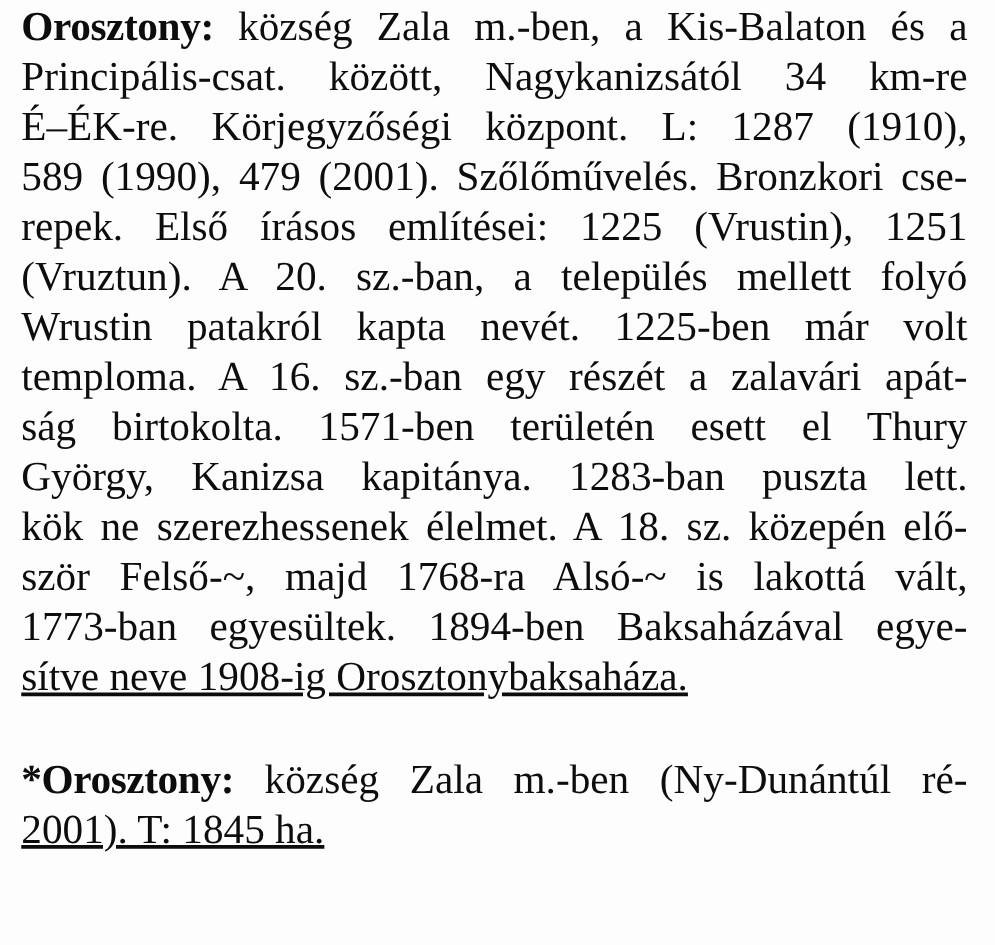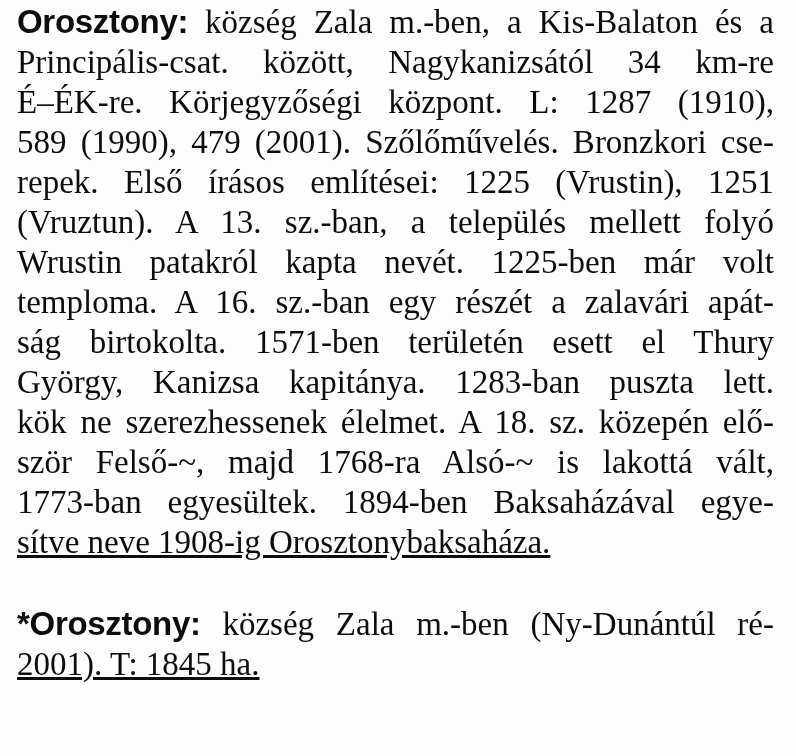--- a/index.html
+++ b/index.html
@@ -26,37 +26,37 @@
     text-align: justify;
     text-align-last: justify;
     white-space: normal;
   }
   .line.last {
     text-align: last;
     text-align-last: left;
     text-decoration: underline;
   }
   .hw {
-    font-family: Liberation Sans, sans-serif;
+    font-family: Liberation Serif, serif;
     font-weight: 700;
     letter-spacing: -0.3px;
   }
 </style>
 </head>
 <body>
 
 <div class="page">
 
   <section class="entry">
     <div class="line"><span class="hw">Orosztony:</span><span> község Zala m.-ben, a Kis-Balaton és a</span></div>
     <div class="line"><span>Principális-csat. között, Nagykanizsától 34 km-re</span></div>
     <div class="line"><span>É–ÉK-re. Körjegyzőségi központ. L: 1287 (1910),</span></div>
     <div class="line"><span>589 (1990), 479 (2001). Szőlőművelés. Bronzkori cse-</span></div>
     <div class="line"><span>repek. Első írásos említései: 1225 (Vrustin), 1251</span></div>
-    <div class="line"><span>(Vruztun). A 13. sz.-ban, a település mellett folyó</span></div>
+    <div class="line"><span>(Vruztun). A 20. sz.-ban, a település mellett folyó</span></div>
     <div class="line"><span>Wrustin patakról kapta nevét. 1225-ben már volt</span></div>
     <div class="line"><span>temploma. A 16. sz.-ban egy részét a zalavári apát-</span></div>
     <div class="line"><span>ság birtokolta. 1571-ben területén esett el Thury</span></div>
     <div class="line"><span>György, Kanizsa kapitánya. 1283-ban puszta lett.</span></div>
     <div class="line"><span>kök ne szerezhessenek élelmet. A 18. sz. közepén elő-</span></div>
     <div class="line"><span>ször Felső-~, majd 1768-ra Alsó-~ is lakottá vált,</span></div>
     <div class="line"><span>1773-ban egyesültek. 1894-ben Baksaházával egye-</span></div>
     <div class="line last"><span>sítve neve 1908-ig Orosztonybaksaháza.</span></div>
   </section>
 

